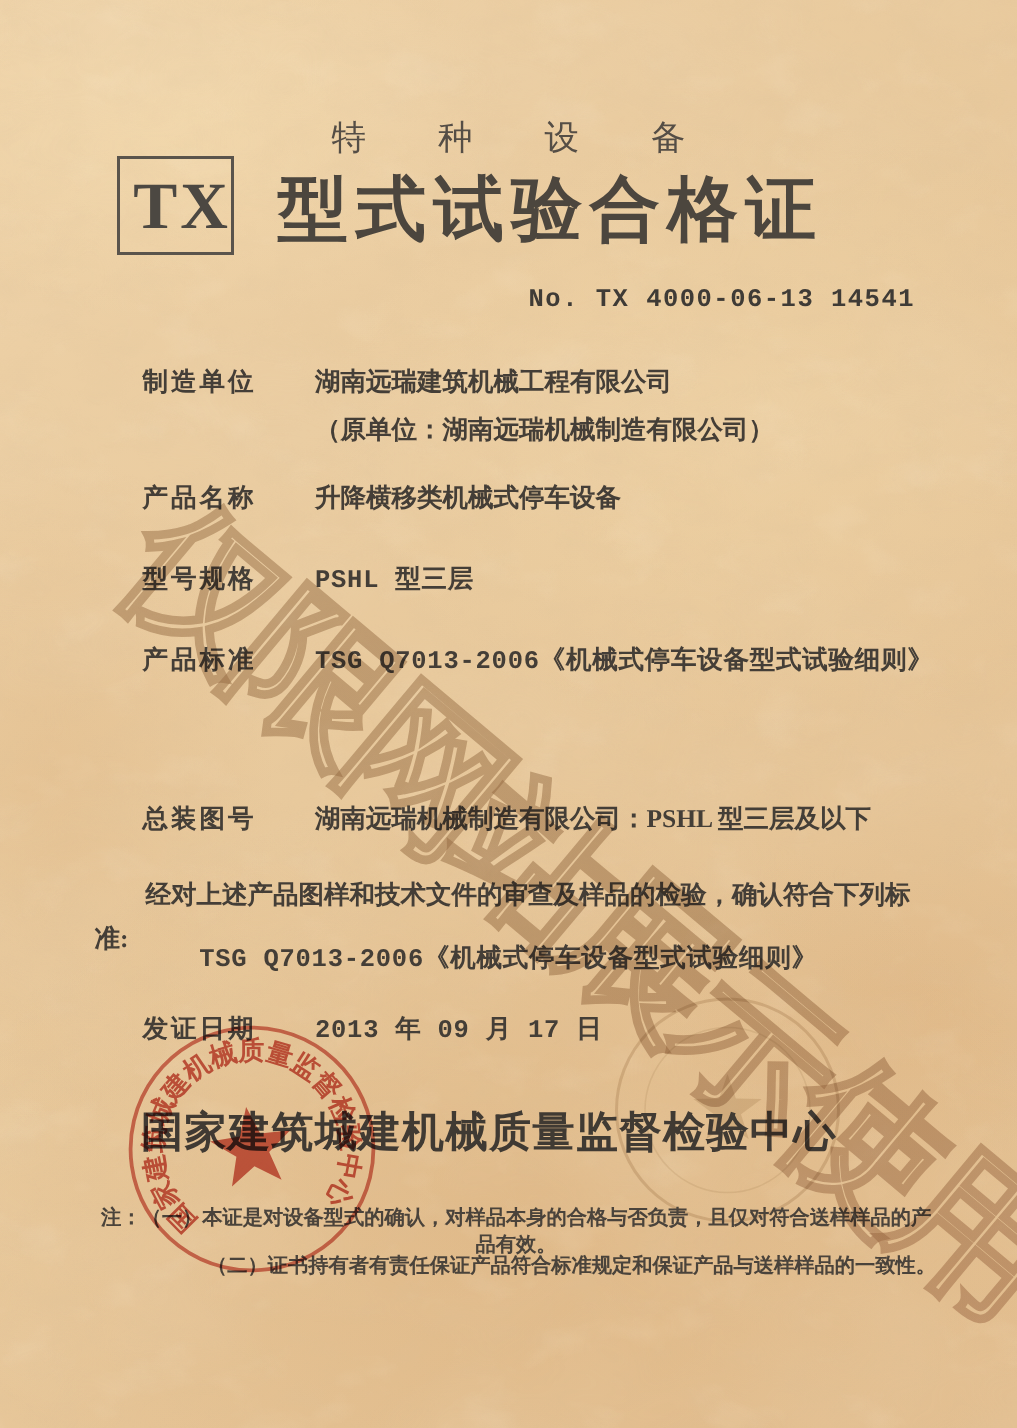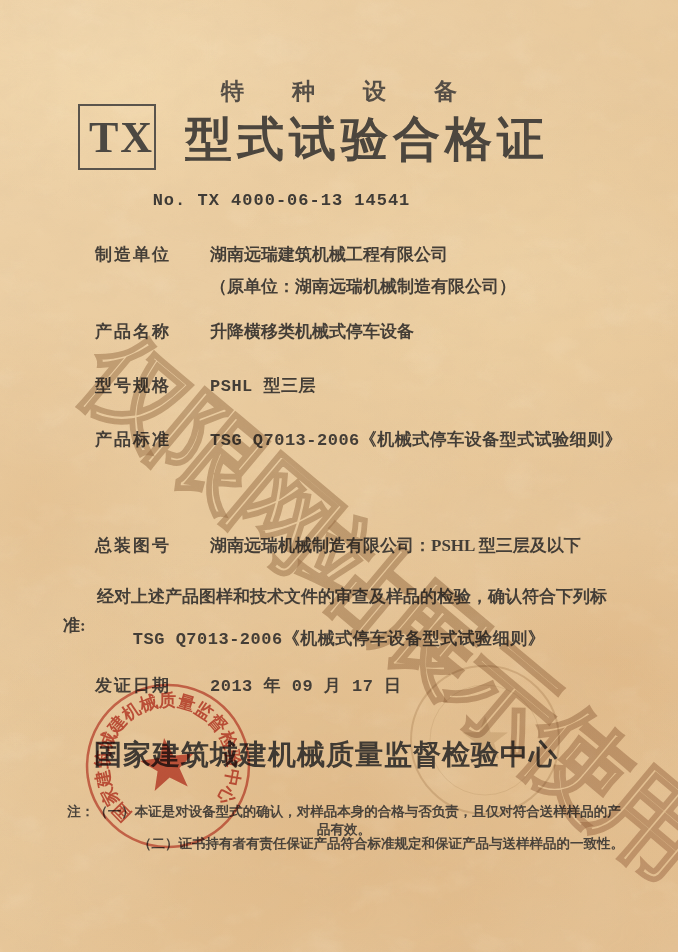--- a/index.html
+++ b/index.html
@@ -15,29 +15,29 @@
       linear-gradient(135deg,#eed2a8 0%,#e8c99c 45%,#e2bd8e 100%);
     font-family:"Liberation Serif","DejaVu Serif",serif;
     color:#46403a;
   }
   .texture{position:absolute;inset:0;z-index:1;pointer-events:none;}
   .emboss-seal{position:absolute;left:405px;top:660px;z-index:2;pointer-events:none;}
   .content{position:absolute;inset:0;z-index:4;}
   .watermark{position:absolute;inset:0;z-index:5;pointer-events:none;mix-blend-mode:multiply;opacity:.8;}
   .stamp{position:absolute;left:82px;top:680px;z-index:6;pointer-events:none;mix-blend-mode:multiply;opacity:.92;transform:rotate(-8deg);}
 
-  .eyebrow{position:absolute;top:76px;left:0;width:100%;text-align:center;font-size:23px;font-weight:700;color:#554e46;}
+  .eyebrow{position:absolute;top:76px;left:0;width:100%;text-align:center;font-size:23px;font-weight:400;color:#554e46;}
   .eyebrow span{letter-spacing:48px;margin-right:-48px;}
   .tx-badge{
     position:absolute;left:78px;top:104px;width:74px;height:62px;
     border:2px solid #5a544c;display:flex;align-items:center;justify-content:flex-end;
     font-size:44px;font-weight:700;letter-spacing:2px;color:#4c4842;
   }
   .cert-title{position:absolute;top:108px;left:185px;font-size:47px;font-weight:700;letter-spacing:5px;color:#4c463e;white-space:nowrap;}
-  .cert-no{position:absolute;top:191px;left:0;width:100%;box-sizing:border-box;padding-right:115px;text-align:center;
+  .cert-no{position:absolute;top:191px;left:0;width:100%;box-sizing:border-box;padding-right:68px;text-align:right;
     font-family:"Liberation Mono","DejaVu Sans Mono",monospace;font-size:17px;letter-spacing:1px;font-weight:700;color:#3f3b36;}
 
   .row{position:absolute;left:0;width:100%;height:24px;}
   .row-label{position:absolute;left:95px;font-size:17px;font-weight:700;letter-spacing:2px;white-space:nowrap;color:#443e37;}
   .row-value{position:absolute;left:210px;font-size:17px;font-weight:600;white-space:nowrap;color:#443e37;}
   .mono{font-family:"Liberation Mono","DejaVu Sans Mono",monospace;letter-spacing:0.5px;}
   sub{font-size:11px;}
 
   .statement{position:absolute;left:63px;top:582px;width:557px;font-size:17px;font-weight:600;line-height:29px;text-indent:2em;color:#443e37;margin:0;}
   .standard-line{position:absolute;top:627px;left:0;width:100%;text-align:center;font-size:17px;font-weight:700;color:#443e37;}

